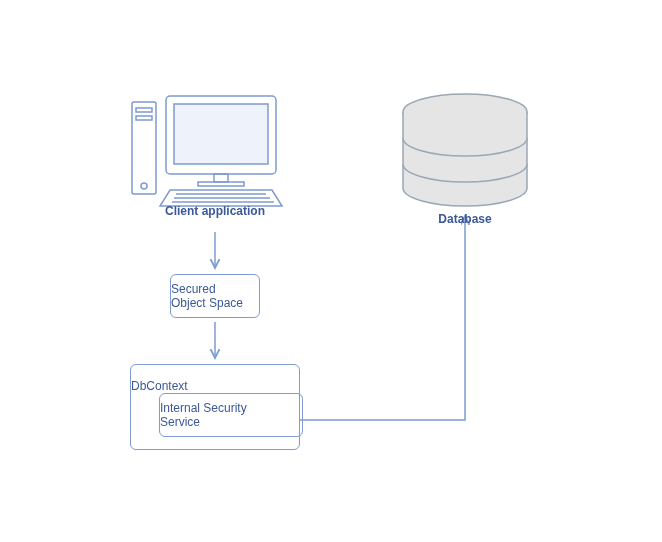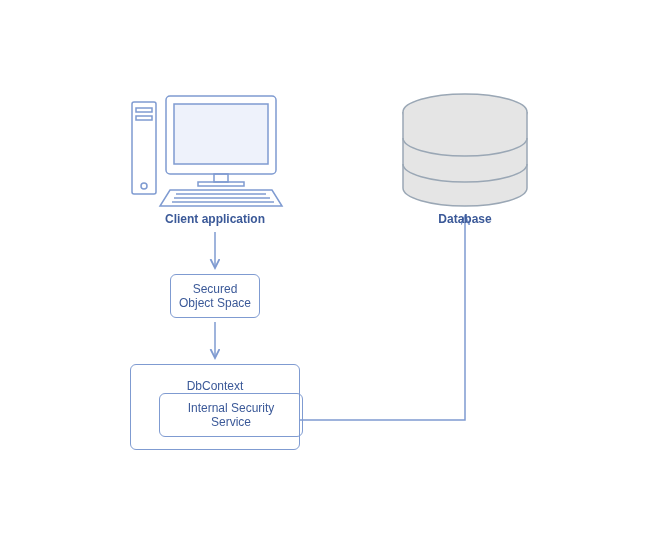--- a/index.html
+++ b/index.html
@@ -21,21 +21,20 @@
   }
   .box {
     position: absolute;
     border: 1.5px solid #7f9bd1;
     border-radius: 6px;
     box-sizing: border-box;
   }
   .box-label {
     position: absolute;
     width: 100%;
-    text-align: center;
     font-size: 12px;
     color: #3b5998;
     font-weight: 500;
     line-height: 14px;
   }
   svg.fullsvg {
     position: absolute;
     left: 0;
     top: 0;
     width: 662px;
@@ -88,21 +87,21 @@
 
   <g>
     <line x1="215" y1="322" x2="215" y2="358" stroke="#7f9bd1" stroke-width="1.5" marker-end="url(#arrowhead)"></line>
   </g>
 
   <g>
     <path d="M300,420 L465,420 L465,216" fill="none" stroke="#7f9bd1" stroke-width="1.5" marker-end="url(#arrowhead)"></path>
   </g>
 </svg>
 
-<div class="label" style="left:150px; top:212px; width:130px;">Client application</div>
+<div class="label" style="left:150px; top:204px; width:130px;">Client application</div>
 
 <div class="label" style="left:415px; top:212px; width:100px;">Database</div>
 
 <div class="box" style="left:170px; top:274px; width:90px; height:44px;">
   <div class="box-label" style="top:7px; white-space:pre-line;">Secured
 Object Space</div>
 </div>
 
 <div class="box" style="left:130px; top:364px; width:170px; height:86px;">
   <div class="box-label" style="top:14px;">DbContext</div>

